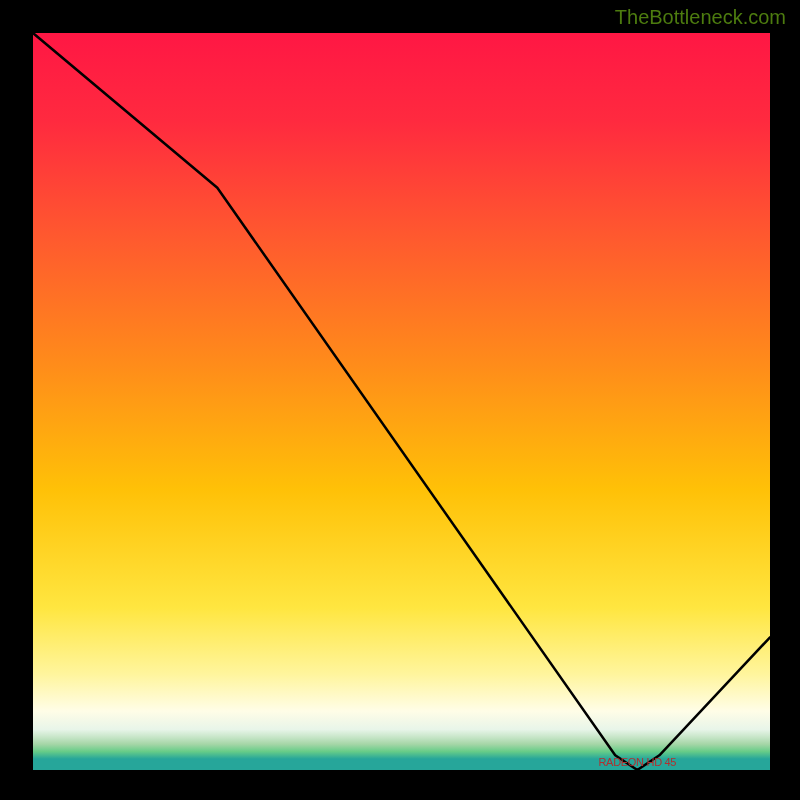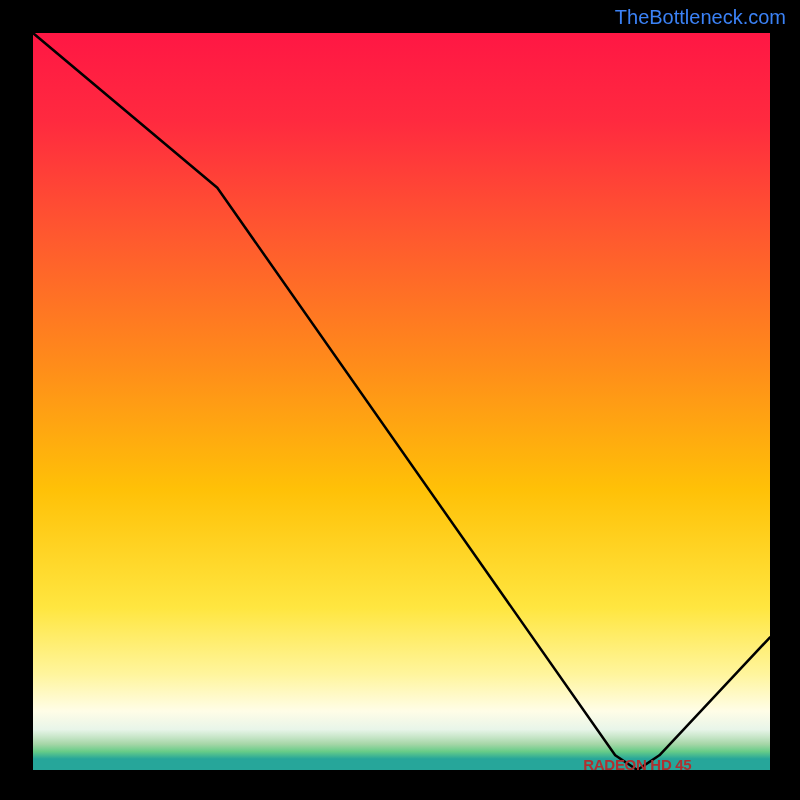--- a/index.html
+++ b/index.html
@@ -8,21 +8,21 @@
     height: 800px;
     background: #000;
     font-family: Arial, sans-serif;
     position: relative;
     overflow: hidden;
   }
   .watermark {
     position: absolute;
     top: 6px;
     right: 14px;
-    color: #3b82f6;
+    color: #4d7c0f;
     font-size: 20px;
     font-weight: 500;
     z-index: 10;
   }
   .chart-frame {
     position: absolute;
     left: 33px;
     top: 33px;
     width: 737px;
     height: 737px;
@@ -38,22 +38,22 @@
   .curve-svg {
     position: absolute;
     left: 0;
     top: 0;
     width: 100%;
     height: 100%;
   }
   .marker-label {
     position: absolute;
     color: #b03030;
-    font-size: 15px;
-    font-weight: bold;
+    font-size: 11px;
+    font-weight: normal;
     letter-spacing: -0.3px;
     transform: translateX(-50%);
   }
 </style>
 </head>
 <body>
 
 <div class="watermark">TheBottleneck.com</div>
 
 <div class="chart-frame">

